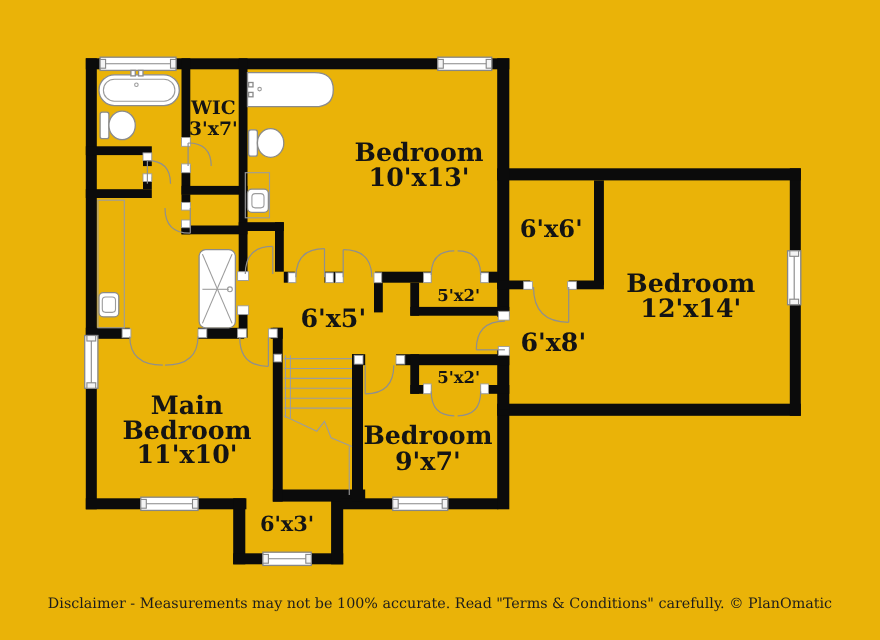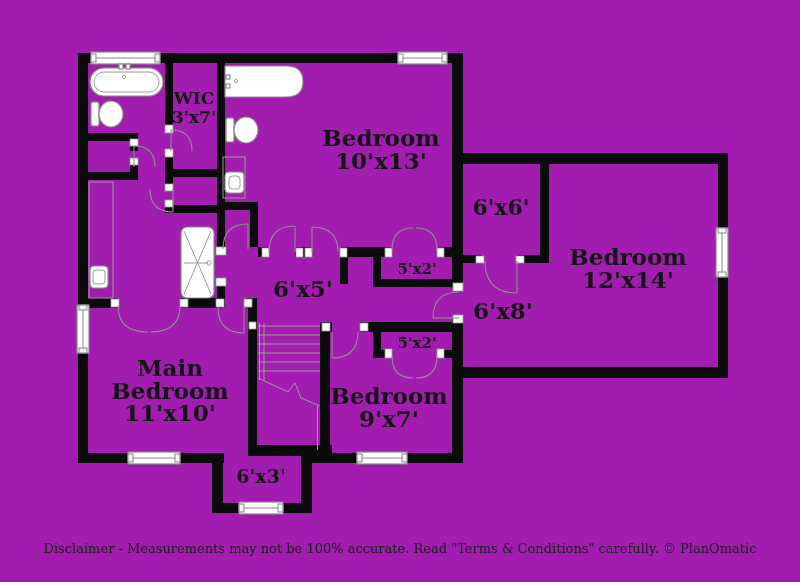--- a/index.html
+++ b/index.html
@@ -1,16 +1,16 @@
 <!DOCTYPE html>
 <html><head>
 <meta charset="utf-8">
 <style>
   html,body{margin:0;padding:0;background:#ffffff;}
-  .page{position:relative;width:800px;height:582px;background:#a21caf;overflow:hidden;
+  .page{position:relative;width:800px;height:582px;background:#eab308;overflow:hidden;
         font-family:"DejaVu Serif", serif;}
   svg{display:block;}
   .room-label{font-family:"DejaVu Serif", serif;font-weight:700;fill:#141414;}
   .lbl-big{font-size:23px;}
   .lbl-66{font-size:22px;}
   .lbl-wic{font-size:17px;}
   .lbl-52{font-size:15px;}
   .lbl-63{font-size:19px;}
   .disclaimer{font-family:"DejaVu Serif", serif;font-size:13px;fill:#1c1c1c;font-weight:400;}
   .wall{fill:#0b0b0b;}

